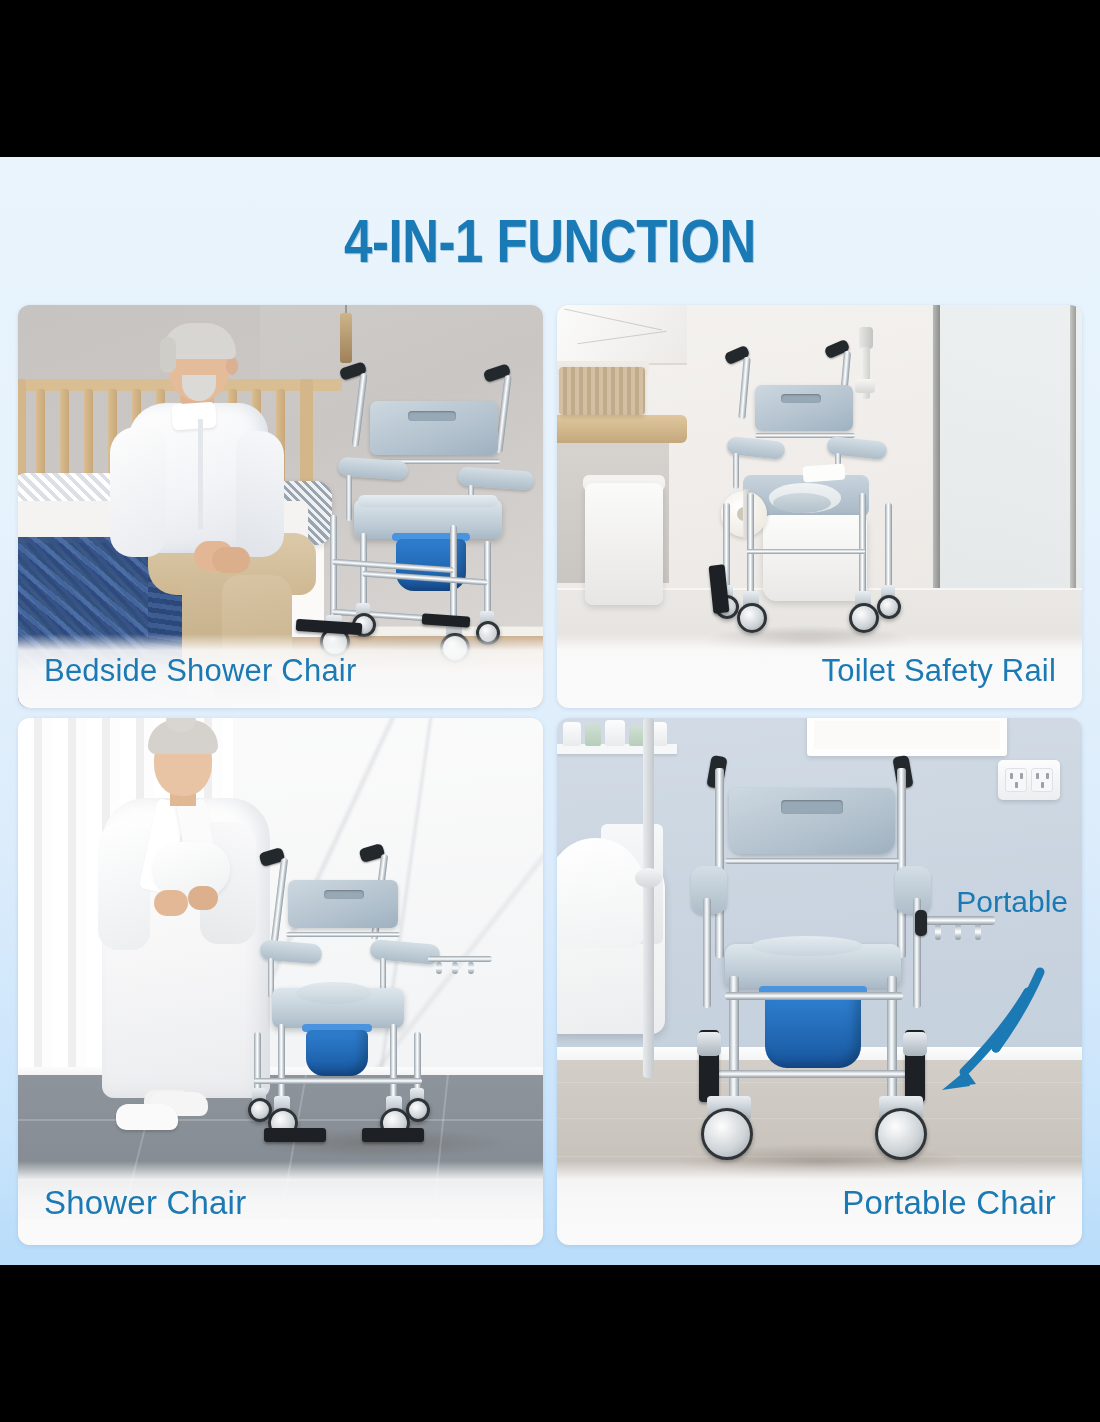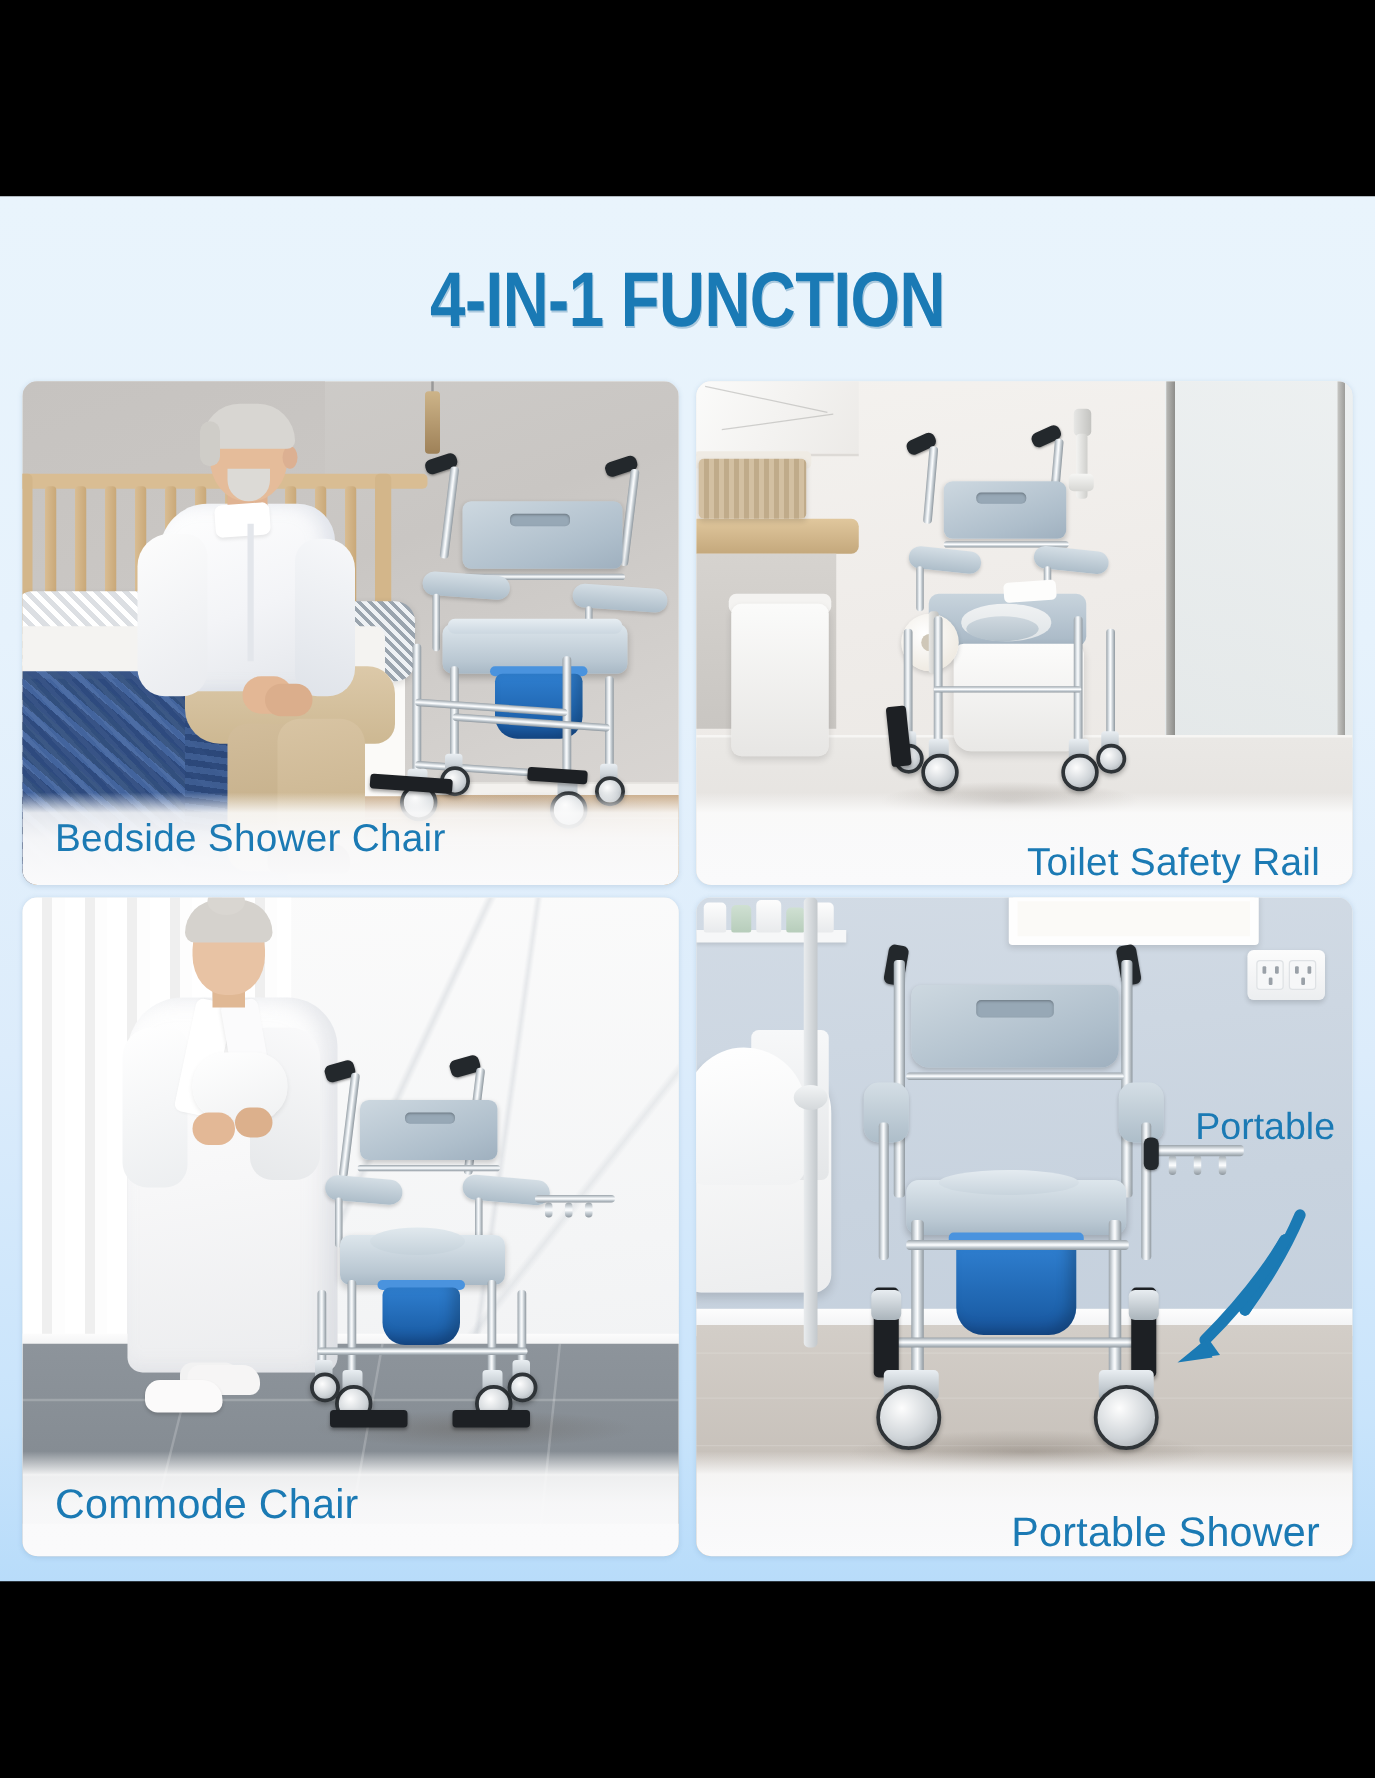--- a/index.html
+++ b/index.html
@@ -43,21 +43,21 @@
   }
   .scene { position:absolute; inset:0; overflow:hidden; }
 
   
   .cap {
     position:absolute; left:0; bottom:0; width:100%; height:74px;
     background:linear-gradient(180deg,rgba(255,255,255,.0) 0%,rgba(252,252,252,.88) 22%,rgba(250,250,251,.97) 50%,#fafafb 100%);
     display:flex; align-items:center; padding:0 26px;
   }
   .cap.left { justify-content:flex-start; }
-  .cap.right { justify-content:flex-end;align-items:flex-end; }
+  .cap.right { justify-content:flex-end; }
   .cap span {
     font-size:31px; color:#1b7ab4; font-weight:400; letter-spacing:.2px;
     font-family:"Liberation Sans", sans-serif;
   }
   .panel.tall .cap { height:84px; }
   .panel.tall .cap span { font-size:33px; }
 
   
   .b { position:absolute; }
 
@@ -473,21 +473,21 @@
             <div class="b caster" style="left:130px;top:262px;width:30px;height:30px"></div>
             <div class="b castfork" style="left:2px;top:242px;width:14px;height:18px"></div>
             <div class="b caster" style="left:-2px;top:252px;width:24px;height:24px"></div>
             <div class="b castfork" style="left:160px;top:242px;width:14px;height:18px"></div>
             <div class="b caster" style="left:156px;top:252px;width:24px;height:24px"></div>
             <div class="b footplate" style="left:14px;top:282px;width:62px;height:14px"></div>
             <div class="b footplate" style="left:112px;top:282px;width:62px;height:14px"></div>
           </div>
         </div>
         <div class="cap left">
-          <span>Commode Chair</span>
+          <span>Shower Chair</span>
         </div>
       </div>
 
       <div class="panel tall">
         <div class="scene">
           <div class="b p4-wall"></div>
           <div class="b p4-frame"></div>
           <div class="b p4-outlet">
             <div class="p4-socket" style="left:7px">
                 <span class="p4-pin" style="left:4px;top:4px"></span>
@@ -573,19 +573,19 @@
           </div>
           <svg class="anno-arrow" viewBox="0 0 130 132">
             <path d="M104 6 C92 34 76 60 60 82" stroke="#1b7ab4" stroke-width="9" fill="none" stroke-linecap="round"></path>
             <path d="M60 82 C72 62 82 44 92 26" stroke="#1b7ab4" stroke-width="9" fill="none" stroke-linecap="round"></path>
             <path d="M92 26 C74 56 50 84 28 106" stroke="#1b7ab4" stroke-width="9" fill="none" stroke-linecap="round"></path>
             <path d="M30 104 L10 122 L40 118 Z" fill="#1b7ab4"></path>
             <path d="M28 106 L6 124 L34 120 Z" fill="#1b7ab4"></path>
           </svg>
         </div>
         <div class="cap right">
-          <span>Portable Shower</span>
+          <span>Portable Chair</span>
         </div>
       </div>
 
     </div>
   </div>
 </div>
 
 </body></html>

